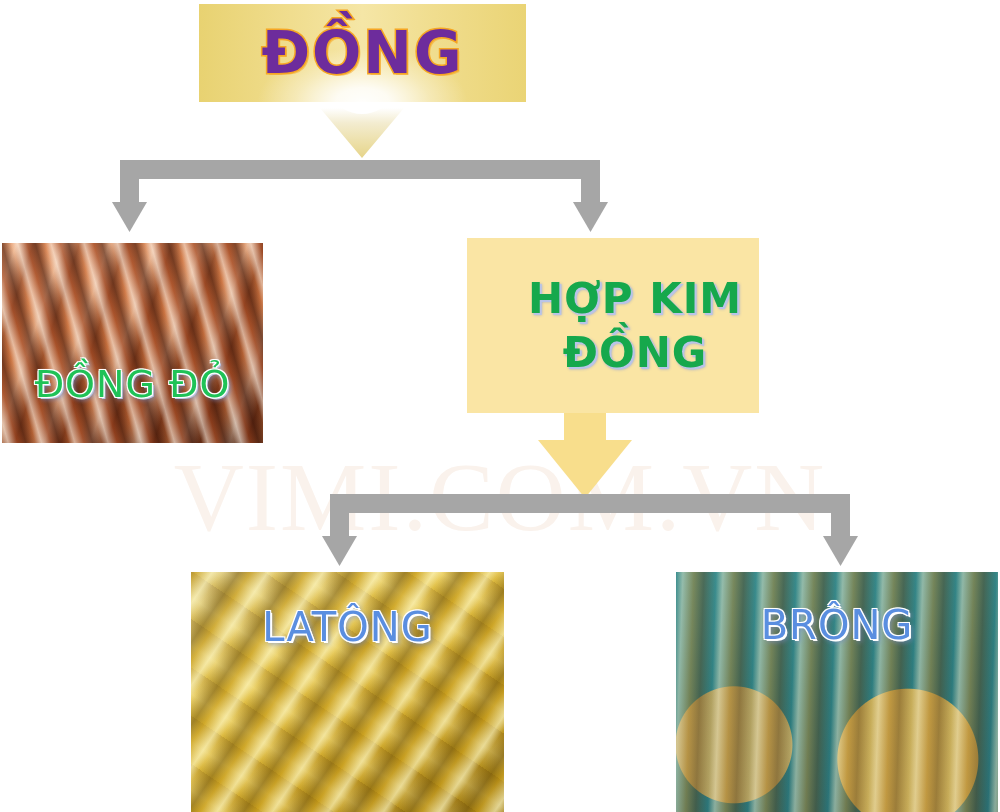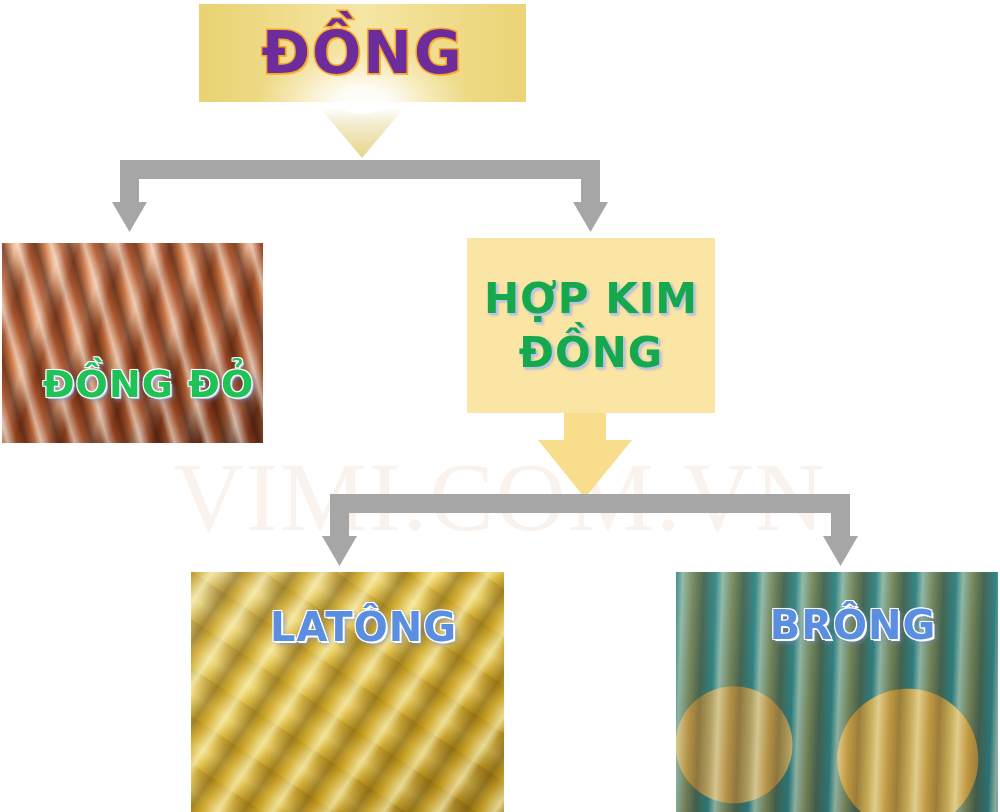--- a/index.html
+++ b/index.html
@@ -101,20 +101,21 @@
     left: 467px;
     top: 238px;
     width: 248px;
     height: 175px;
     background: #fae5a4;
     z-index: 4;
     display: flex;
     flex-direction: column;
     align-items: center;
     justify-content: center;
+    padding-left: 44px;
   }
   .alloy-line {
     font-family: "DejaVu Sans", sans-serif;
     font-size: 42px;
     font-weight: bold;
     color: #16a84c;
     letter-spacing: 1px;
     line-height: 1.28;
     white-space: nowrap;
     text-shadow:
@@ -136,24 +137,23 @@
   .photo-card {
     position: absolute;
     z-index: 4;
     overflow: hidden;
   }
   .photo-label {
     position: absolute;
     width: 100%;
     text-align: center;
     font-family: "DejaVu Sans", sans-serif;
-    font-weight: bold;
+    font-weight: normal;
     white-space: nowrap;
     letter-spacing: 1px;
-    margin-left: 16px;
   }
   .label-green {
     color: #1fc257;
     text-shadow:
        0 0 2px #ffffff,
        1px 1px 0 #ffffff,
       -1px 1px 0 #ffffff,
        1px -1px 0 #ffffff,
       -1px -1px 0 #ffffff,
        2px 2px 0 #b8c2e0,

